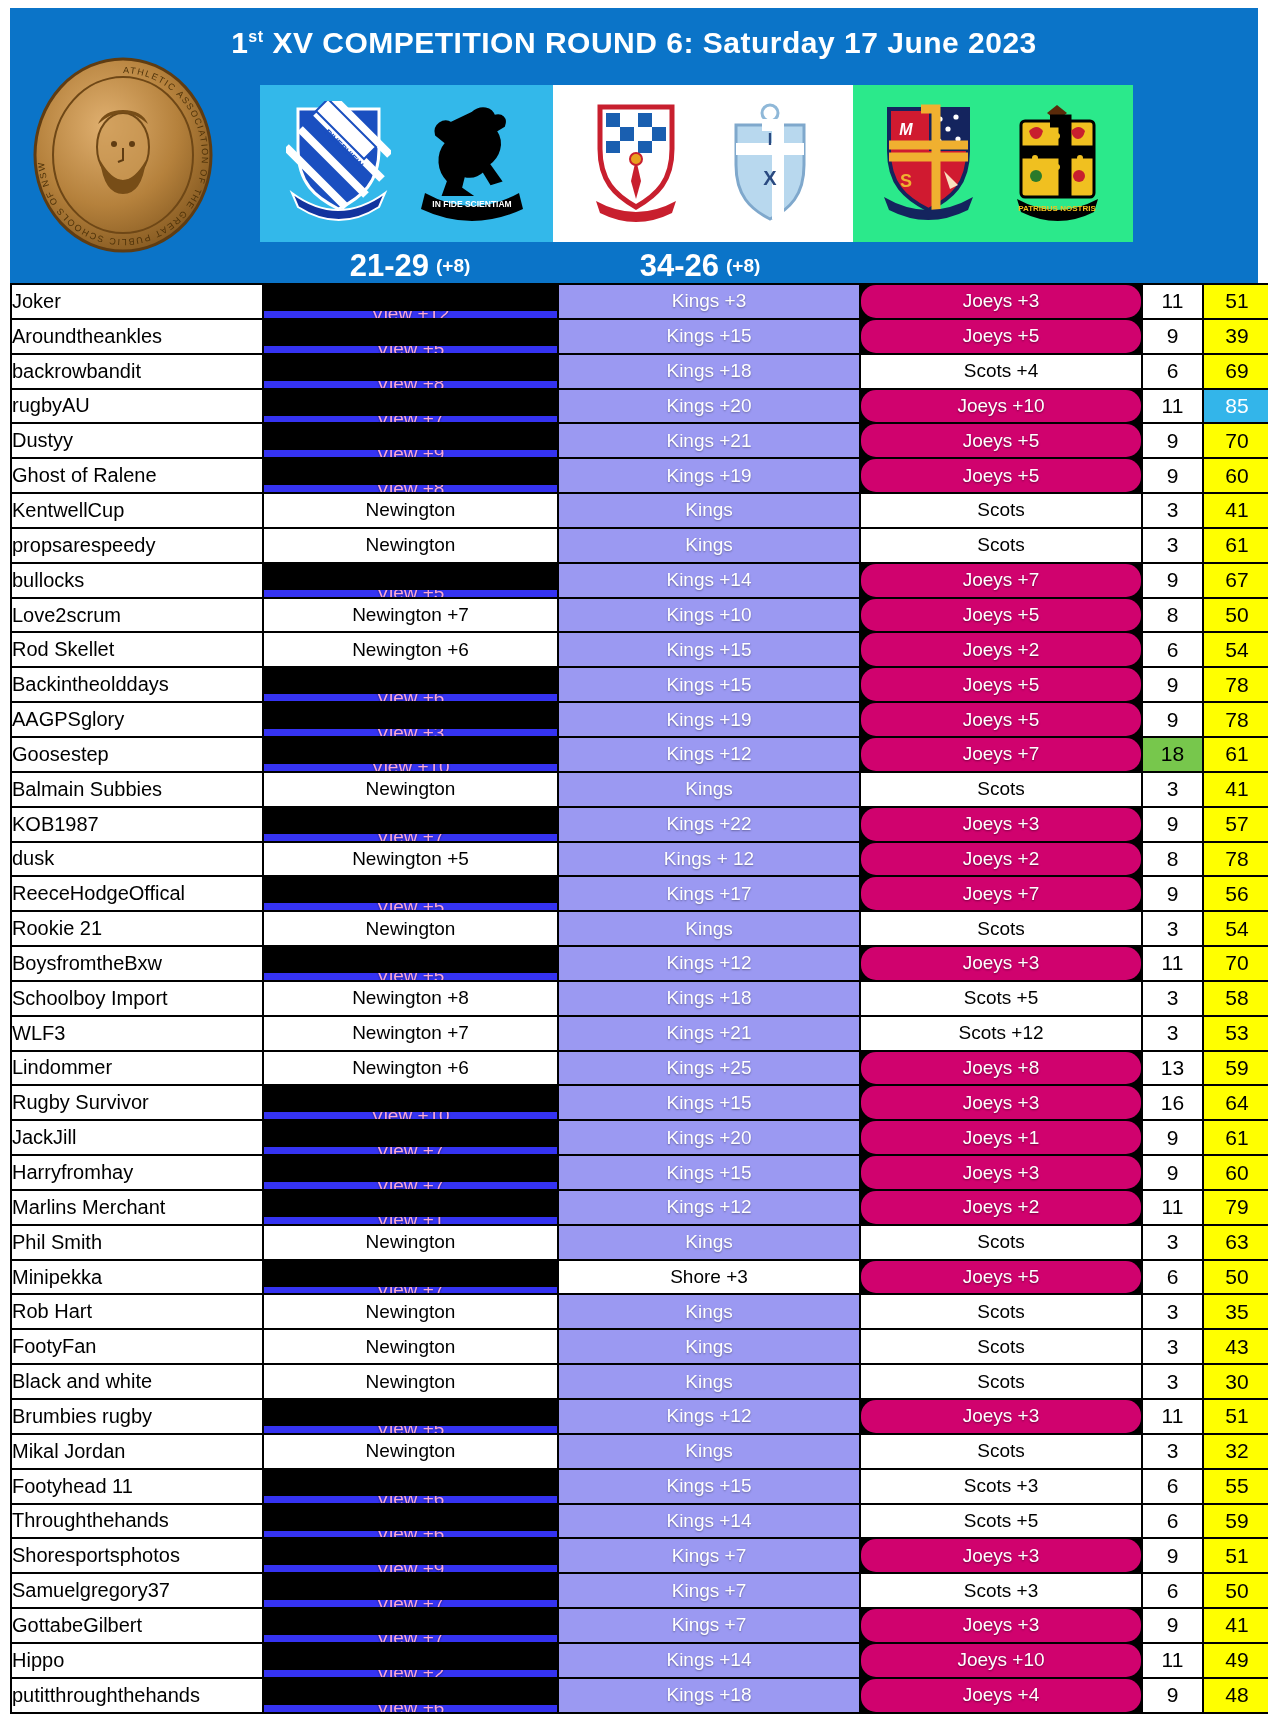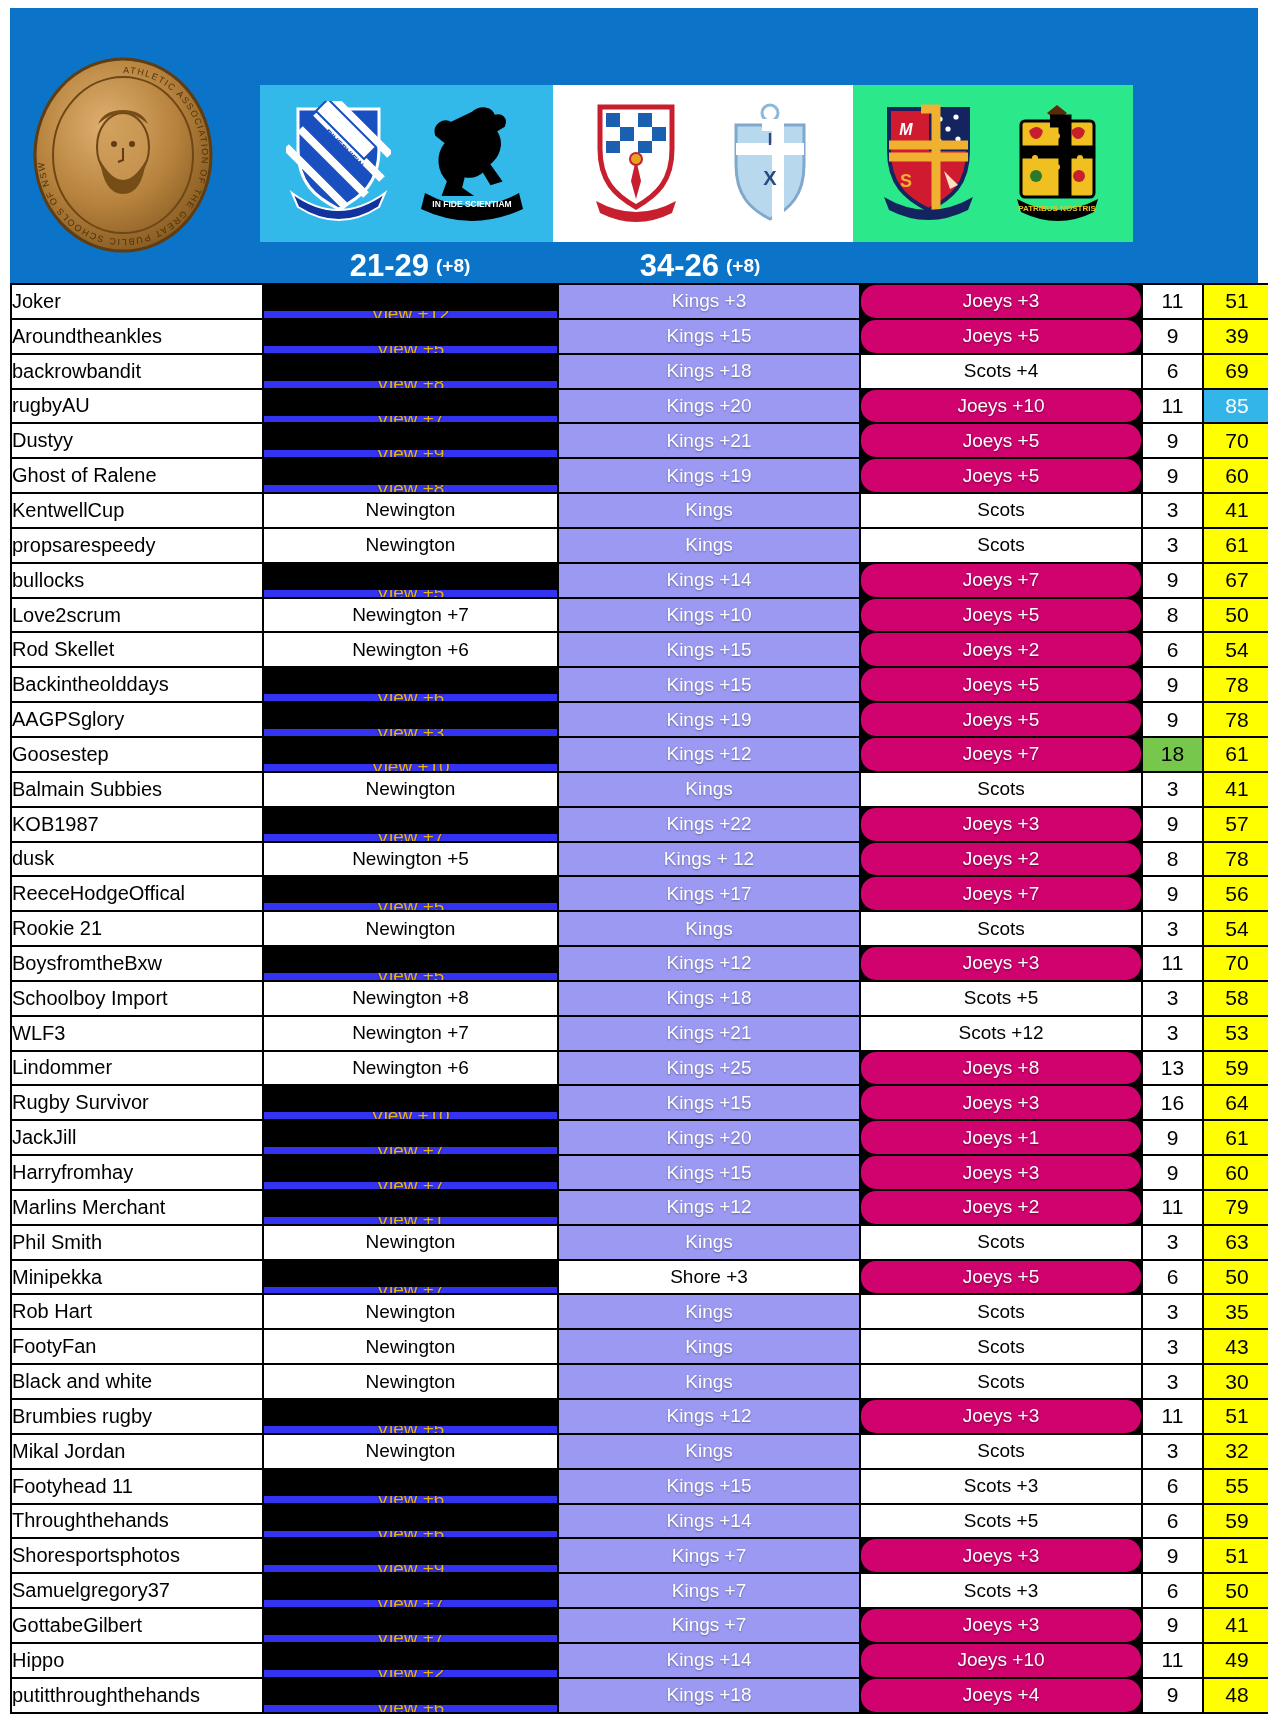--- a/index.html
+++ b/index.html
@@ -26,34 +26,35 @@
 
   
   .table{position:absolute;left:10px;top:283px;display:grid;
          grid-template-columns:250px 293px 300px 280px 59px 66px;
          grid-auto-rows:32.85px;gap:2px;background:#000;padding:2px;}
   .row{display:contents;}
   .cell{background:#fff;display:flex;align-items:center;justify-content:center;
         font-size:20px;color:#000;overflow:hidden;white-space:nowrap;}
   .cell.name{justify-content:flex-start;padding-left:0;}
   .cell.pick{font-size:19px;}
-  .t-view {background:#3533F2;color:#eab308;text-shadow:0 1px 2px rgba(0,0,0,.45);margin-top:26px;}
+  .t-view {background:#3533F2;color:#f9a8d4;text-shadow:0 1px 2px rgba(0,0,0,.45);margin-top:26px;}
   .t-kings{background:#9B99F2;color:#fff;text-shadow:0 1px 2px rgba(0,0,0,.35);}
   .t-joeys{background:#D0026E;color:#fff;text-shadow:0 1px 2px rgba(0,0,0,.45);border-radius:15px;}
   .t-newington,.t-shore,.t-scots{background:#fff;color:#000;}
   .cell.score{background:#FFFF00;font-size:21px;}
   .cell.pts{font-size:21px;}
   .hl-cyan{background:#33B5EA !important;color:#fff;}
   .hl-green{background:#77C74C !important;}
 </style>
 </head>
 <body>
 
 <div class="header">
 
+  <div class="title"><span>1</span><sup>st</sup><span> XV COMPETITION ROUND 6: Saturday 17 June 2023</span></div>
 
   <svg class="medallion" width="190" height="205" viewBox="0 0 190 205">
     <defs>
       <radialGradient id="bronze" cx="40%" cy="35%" r="75%">
         <stop offset="0%" stop-color="#e0b070"></stop>
         <stop offset="55%" stop-color="#b5813c"></stop>
         <stop offset="100%" stop-color="#7c521c"></stop>
       </radialGradient>
       <path id="rim" d="M95,21 a79,83 0 1,1 -0.01,0"></path>
     </defs>

